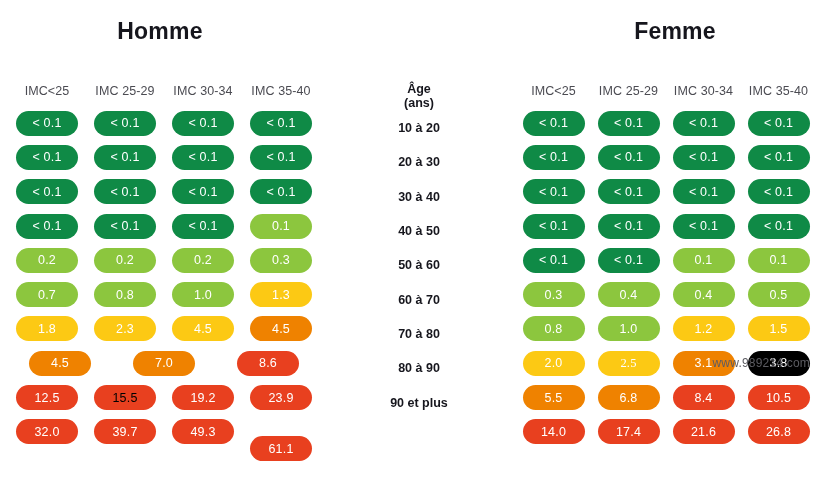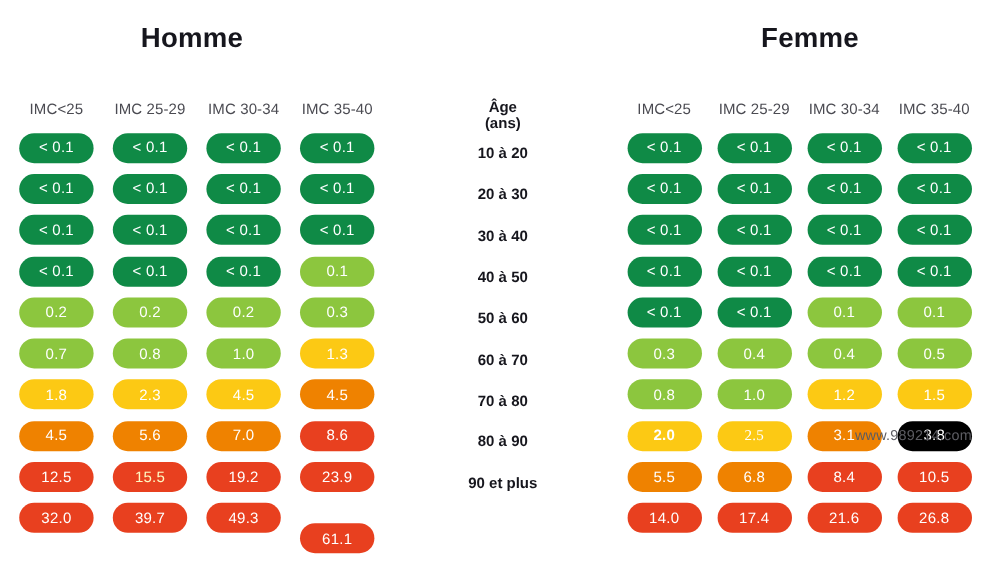--- a/index.html
+++ b/index.html
@@ -234,35 +234,32 @@
           </div>
           <div class="cellwrap">
             <div class="pill" style="background: rgb(239, 130, 0); color: rgb(255, 255, 255);">4.5</div>
           </div>
         </div>
         <div class="grid-row">
           <div class="cellwrap">
             <div class="pill" style="background: rgb(239, 130, 0); color: rgb(255, 255, 255);">4.5</div>
           </div>
           <div class="cellwrap">
-            <div class="pill" style="background: rgb(239, 130, 0); color: rgb(255, 255, 255);">5.6</div>
-          </div>
-          <div class="cellwrap">
             <div class="pill" style="background: rgb(239, 130, 0); color: rgb(255, 255, 255);">7.0</div>
           </div>
           <div class="cellwrap">
             <div class="pill" style="background: rgb(232, 64, 31); color: rgb(255, 255, 255);">8.6</div>
           </div>
         </div>
         <div class="grid-row">
           <div class="cellwrap">
             <div class="pill" style="background: rgb(232, 64, 31); color: rgb(255, 255, 255);">12.5</div>
           </div>
           <div class="cellwrap">
-            <div class="pill" style="background: rgb(232, 64, 31); color: #fef9c3;">15.5</div>
+            <div class="pill" style="background: rgb(232, 64, 31); color: #000000;">15.5</div>
           </div>
           <div class="cellwrap">
             <div class="pill" style="background: rgb(232, 64, 31); color: rgb(255, 255, 255);">19.2</div>
           </div>
           <div class="cellwrap">
             <div class="pill" style="background: rgb(232, 64, 31); color: rgb(255, 255, 255);">23.9</div>
           </div>
         </div>
         <div class="grid-row">
           <div class="cellwrap">
@@ -400,21 +397,21 @@
           </div>
           <div class="cellwrap">
             <div class="pill" style="background: rgb(252, 201, 20); color: rgb(255, 255, 255);">1.2</div>
           </div>
           <div class="cellwrap">
             <div class="pill" style="background: rgb(252, 201, 20); color: rgb(255, 255, 255);">1.5</div>
           </div>
         </div>
         <div class="grid-row">
           <div class="cellwrap">
-            <div class="pill" style="background: rgb(252, 201, 20); color: rgb(255, 255, 255); font-weight: bold;">2.0</div>
+            <div class="pill" style="background: rgb(252, 201, 20); color: rgb(255, 255, 255);">2.0</div>
           </div>
           <div class="cellwrap">
             <div class="pill" style="background: rgb(252, 201, 20); color: rgb(255, 255, 255); font-family: Liberation Serif, serif;">2.5</div>
           </div>
           <div class="cellwrap">
             <div class="pill" style="background: rgb(239, 130, 0); color: rgb(255, 255, 255);">3.1</div>
           </div>
           <div class="cellwrap">
             <div class="pill" style="background: #000000; color: rgb(255, 255, 255);">3.8</div>
           </div>

